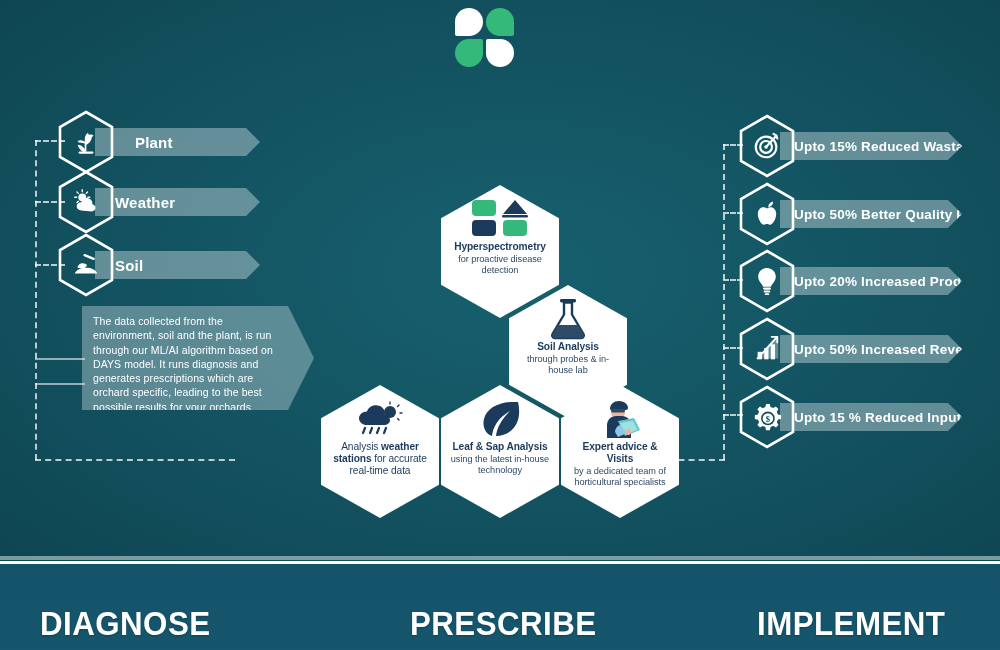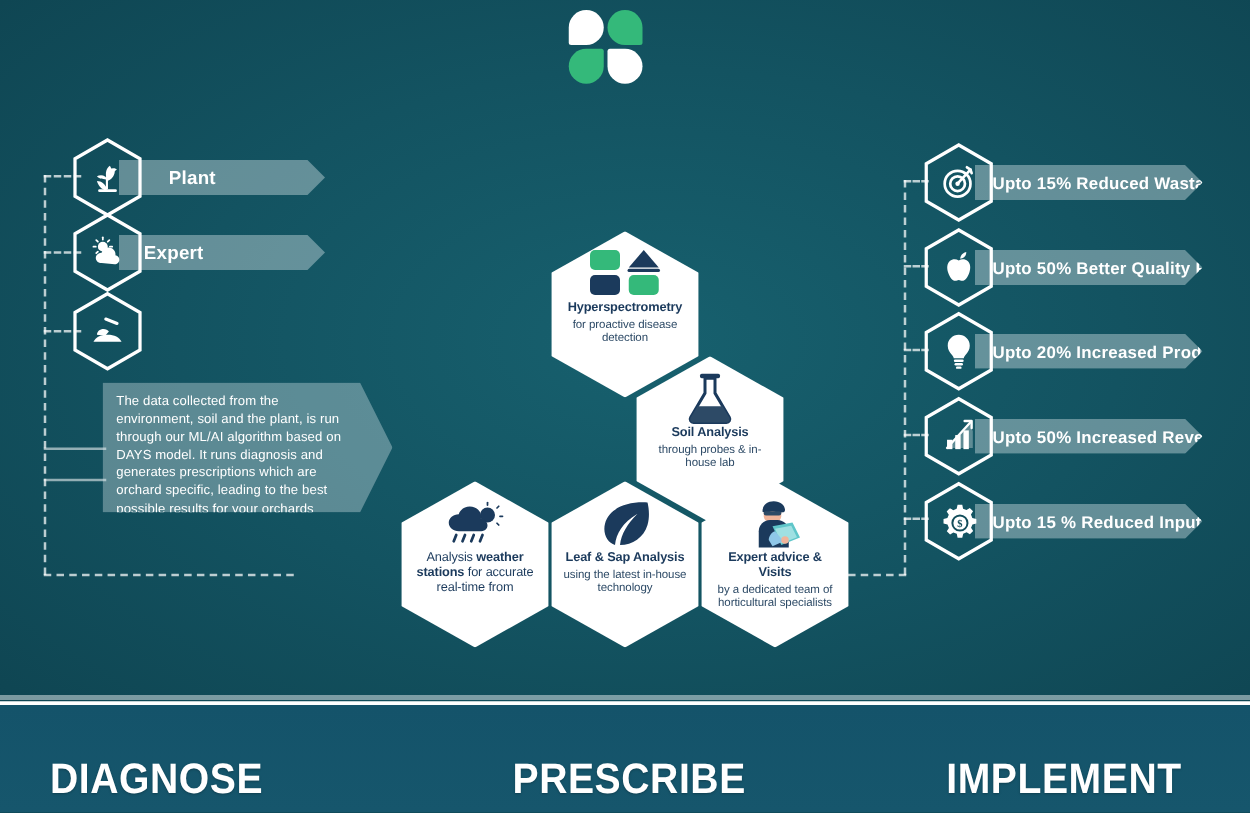--- a/index.html
+++ b/index.html
@@ -150,21 +150,21 @@
         <path d="M15 16c-1-4 0-8 3-10 2 3 2 7 0 9z"></path>
         <rect x="8" y="26" width="16" height="2.4" rx="1.2"></rect>
         <rect x="14.6" y="15" width="1.8" height="11"></rect>
         <path d="M16 12c3-1 6 0 8-3-3-2-7-1-8 3z"></path>
         <path d="M16 18c-3-1-7 0-9-3 3-2 8-1 9 3z"></path>
       </svg>
     </span>
   </div>
 
   <div class="banner left-cat" style="left:95px; top:188px; width:165px;">
-    <span class="label">Expert</span>
+    <span class="label">Weather</span>
   </div>
   <div class="hex-outline" style="left:58px; top:170px;">
     <svg viewBox="0 0 56 64">
         <polygon points="28,2 54,17 54,47 28,62 2,47 2,17" fill="none" stroke="#ffffff" stroke-width="2.6"></polygon>
       </svg>
     <span class="glyph">
       <svg viewBox="0 0 32 32" fill="#ffffff">
         <circle cx="12" cy="11" r="4.2"></circle>
         <g stroke="#ffffff" stroke-width="1.5" stroke-linecap="round">
           <line x1="12" y1="3" x2="12" y2="5"></line>
@@ -174,20 +174,23 @@
           <line x1="6.4" y1="5.4" x2="7.8" y2="6.8"></line>
             <line x1="16.2" y1="15.2" x2="17.6" y2="16.6"></line>
           <line x1="16.2" y1="6.8" x2="17.6" y2="5.4"></line>
             <line x1="6.4" y1="16.6" x2="7.8" y2="15.2"></line>
         </g>
         <path d="M11 25c-2.8 0-5-2-5-4.4s2.2-4.4 5-4.4c.6-2.6 3-4.5 5.8-4.5 3.3 0 6 2.5 6 5.6 0 .4 0 .7-.1 1 2 .3 3.4 1.9 3.4 3.8 0 2.1-1.8 3.9-4 3.9z"></path>
       </svg>
     </span>
   </div>
 
+  <div class="banner left-cat" style="left:95px; top:251px; width:165px;">
+    <span class="label">Soil</span>
+  </div>
   <div class="hex-outline" style="left:58px; top:233px;">
     <svg viewBox="0 0 56 64">
         <polygon points="28,2 54,17 54,47 28,62 2,47 2,17" fill="none" stroke="#ffffff" stroke-width="2.6"></polygon>
       </svg>
     <span class="glyph">
       <svg viewBox="0 0 32 32" fill="#ffffff">
         <path d="M4 25c2-4 6-6 12-6s10 2 12 6z"></path>
         <rect x="13" y="6" width="13" height="2.6" rx="1.3" transform="rotate(22 19 7)"></rect>
         <path d="M7 19c0-3 2.6-5 5.6-5 2 0 3.6.9 4.6 2.3l-3.2 3.6z"></path>
       </svg>
@@ -248,21 +251,21 @@
             <path d="M13 24c-4.4 0-8-3-8-6.8s3.6-6.8 8-6.8c1-3.6 4.6-6.2 8.8-6.2 5 0 9.1 3.5 9.1 7.9 0 .6 0 1.1-.2 1.6 3 .5 5.3 2.8 5.3 5.6 0 3.1-2.8 4.7-6.2 4.7z"></path>
             <g stroke="#1b3a5c" stroke-width="2.2" stroke-linecap="round">
               <line x1="11" y1="27" x2="9" y2="32"></line>
                 <line x1="18" y1="27" x2="16" y2="32"></line>
               <line x1="25" y1="27" x2="23" y2="32"></line>
                 <line x1="32" y1="27" x2="30" y2="32"></line>
             </g>
           </svg>
         </span>
         <span class="ttl">
-          <span>Analysis </span><b>weather stations</b><span> for accurate real-time from</span>
+          <span>Analysis </span><b>weather stations</b><span> for accurate real-time data</span>
         </span>
       </div>
     </div>
 
     <div class="hex-solid" style="left:121px; top:200px;">
       <div class="shape"></div>
       <div class="inner">
         <span class="ic">
           <svg width="42" height="38" viewBox="0 0 42 38" fill="#1b3a5c">
             <path d="M39 2C22 1 8 7 5 19c-2 8 2 15 8 17 1-9 6-18 18-25-8 8-13 16-14 25 10 0 19-6 22-16 2-7 1-14 0-18z"></path>

